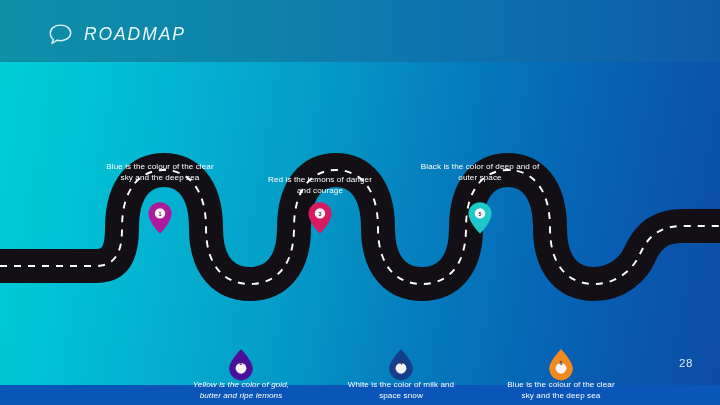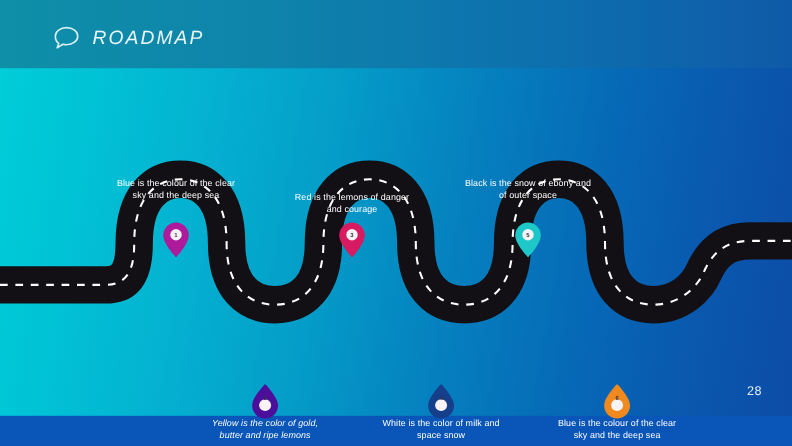--- a/index.html
+++ b/index.html
@@ -23,21 +23,21 @@
     position:absolute; left:48px; top:23px;
     display:flex; align-items:center; gap:11px;
   }
   #bubble-icon { width:25px; height:24px; display:block; }
   #header-title {
     color:#eaf7fb; font-size:17.5px; letter-spacing:1.9px;
     font-weight:400; line-height:1;font-style:italic;
   }
   
   #stage {
-    position:absolute; left:0; top:51px; width:720px; height:327px;
+    position:absolute; left:0; top:58px; width:720px; height:327px;
     background:linear-gradient(100deg,
       #00cdd8 0%, #00c4d6 10%, #04b3d1 24%,
       #049ec9 40%, #057fbe 58%, #0668b6 74%,
       #0a57ae 88%, #0c4ca6 100%);
     overflow:hidden;
   }
   #road-svg { position:absolute; left:0; top:0; width:720px; height:343px; }
   
   .label {
     position:absolute; text-align:center;
@@ -121,21 +121,21 @@
       <div class="label" style="left: 260px; top: 174px; width: 120px;">Red is the lemons of danger and courage</div>
       <div class="pin top" style="left: 307px; top: 201px; width: 26px;">
         <svg width="26" height="34" viewBox="0 0 26 34">
      <path d="M13 1.2C6.6 1.2 1.4 6.4 1.4 12.8c0 7.3 9 17.2 11.1 19.5
               .3.3.7.3 1 0C15.6 30 24.6 20.1 24.6 12.8
               C24.6 6.4 19.4 1.2 13 1.2z" fill="#d81b60"></path>
      <circle cx="13" cy="12.4" r="5.2" fill="#f7f3f7"></circle>
    </svg>
         <div class="pin-num">3</div>
       </div>
-      <div class="label" style="left: 420px; top: 161px; width: 120px;">Black is the snow of ebony and of outer space</div>
+      <div class="label" style="left: 420px; top: 161px; width: 120px;">Black is the color of deep and of outer space</div>
       <div class="pin top" style="left: 467px; top: 201px; width: 26px;">
         <svg width="26" height="34" viewBox="0 0 26 34">
      <path d="M13 1.2C6.6 1.2 1.4 6.4 1.4 12.8c0 7.3 9 17.2 11.1 19.5
               .3.3.7.3 1 0C15.6 30 24.6 20.1 24.6 12.8
               C24.6 6.4 19.4 1.2 13 1.2z" fill="#1ec8c8"></path>
      <circle cx="13" cy="12.4" r="5.2" fill="#f7f3f7"></circle>
    </svg>
         <div class="pin-num">5</div>
       </div>
       <div class="label" style="left: 181px; top: 379px; width: 120px; font-style: italic;">Yellow is the color of gold, butter and ripe lemons</div>

